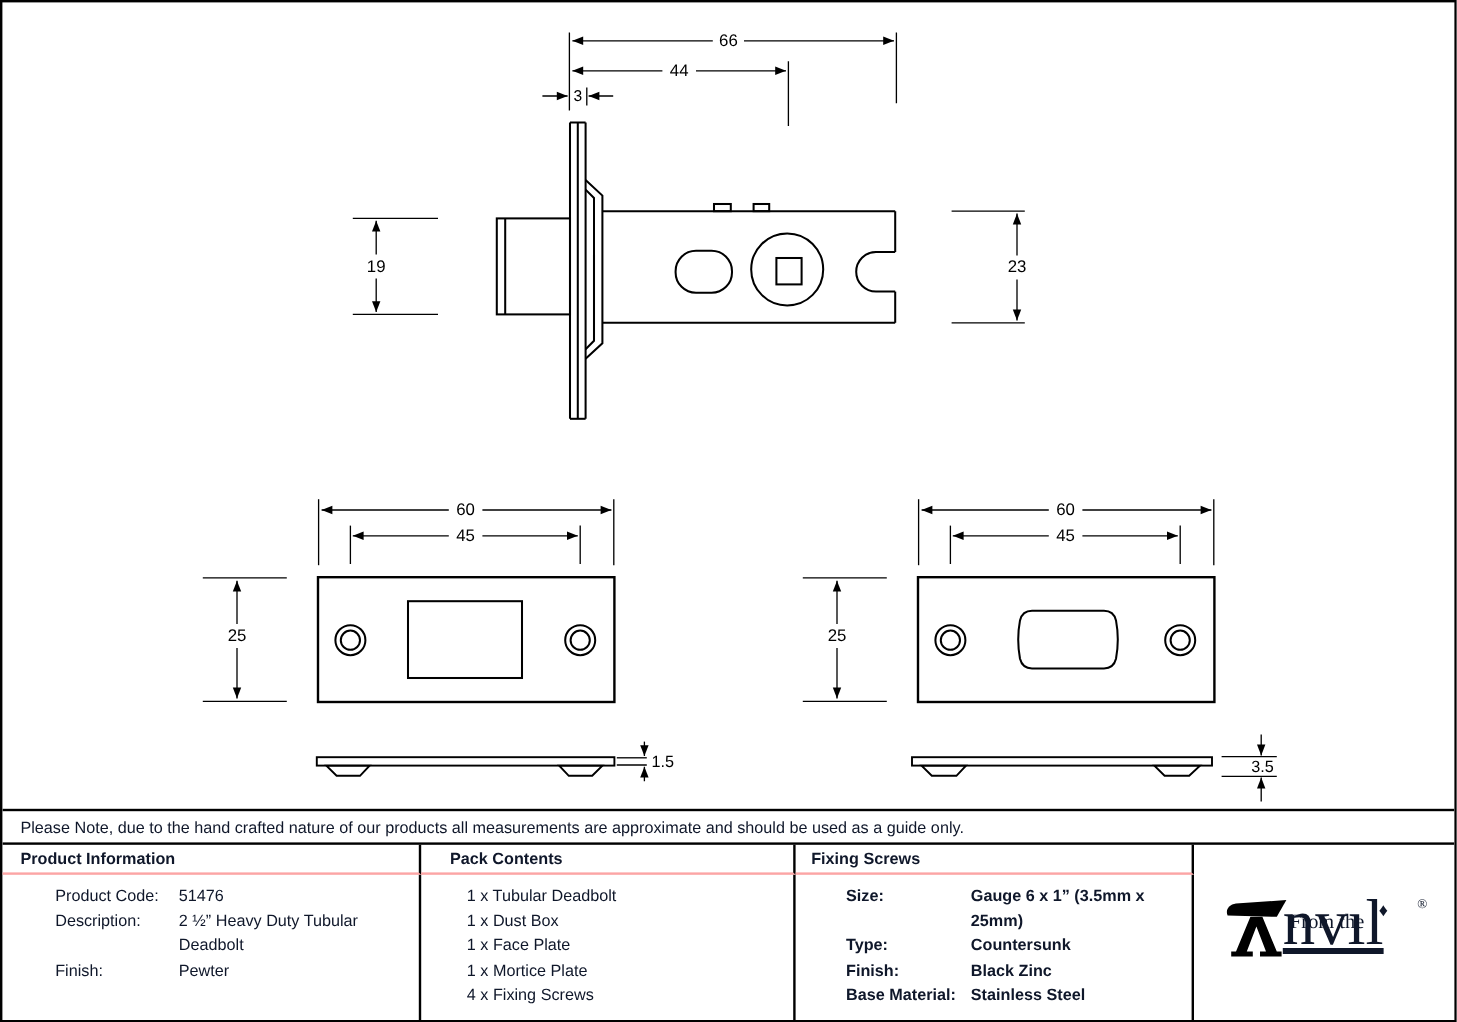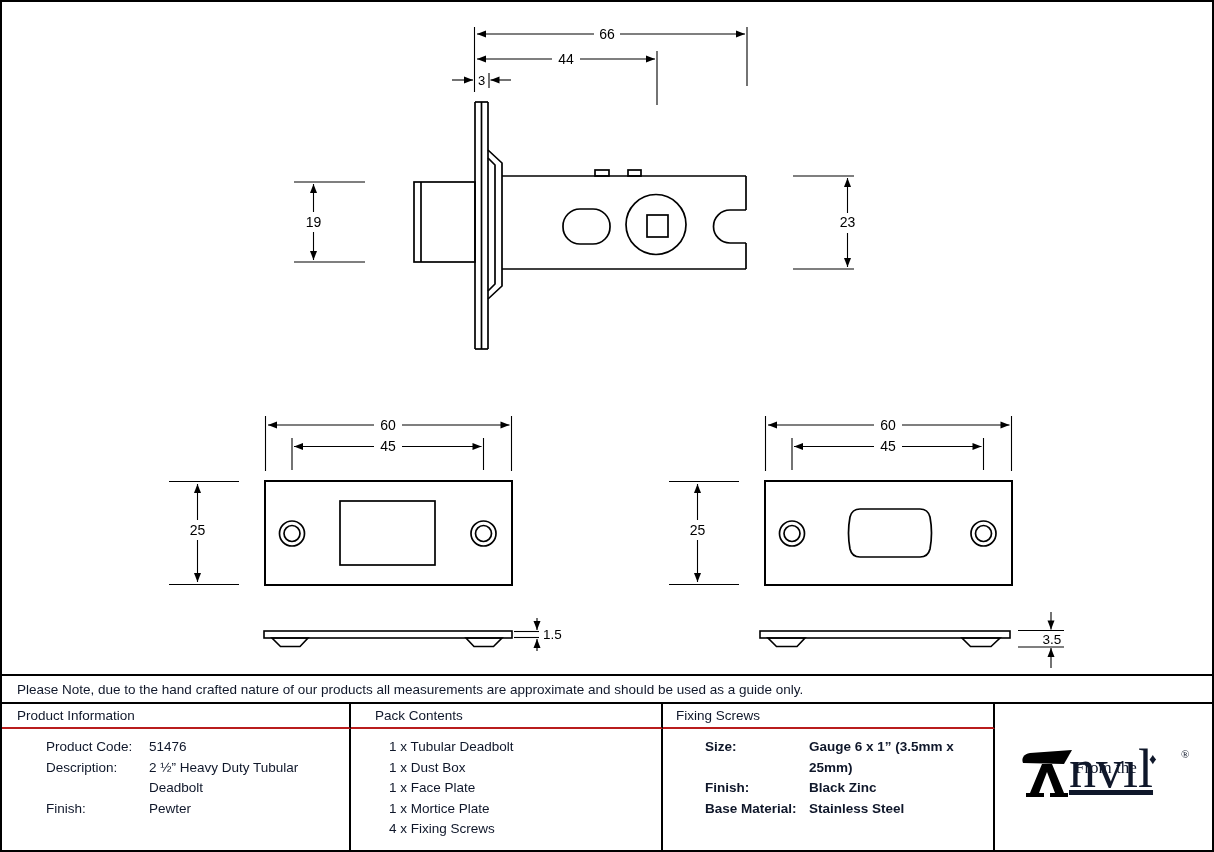--- a/index.html
+++ b/index.html
@@ -15,21 +15,21 @@
     position:absolute;left:0;right:0;top:672px;height:30px;box-sizing:border-box;
     border-top:2px solid #000;border-bottom:2px solid #000;
     display:flex;align-items:center;padding-left:15px;font-size:13.5px;
   }
   .info-table{
     position:absolute;left:0;right:0;top:702px;bottom:0;
     display:grid;grid-template-columns:349px 312px 332px 1fr;grid-template-rows:25px 1fr;
   }
   .cell{box-sizing:border-box;font-size:13.5px;}
   .vline{border-right:2px solid #000;padding-left:29px;}
-  .th{border-bottom:2px solid #b91c1c;display:flex;align-items:center;font-weight:400;}
+  .th{border-bottom:2px solid #fca5a5;display:flex;align-items:center;font-weight:700;}
   .th.c1{padding-left:15px;} .th.c2{padding-left:24px;} .th.c3{padding-left:13px;}
   .body-cell{padding-top:8px;line-height:20.5px;}
   .kv{display:grid;}
   .c1 .kv{grid-template-columns:103px 1fr;padding-left:15px;}
   .c3 .kv{grid-template-columns:104px 1fr;padding-left:13px;font-weight:bold;}
   .c2 .list{padding-left:9px;}
   .logo-cell{position:relative;grid-row:1 / span 2;grid-column:4;}
   .logo-cell .anvil-a{position:absolute;left:26px;top:46px;}
   .logo-cell .brand{position:absolute;left:74px;top:38px;font-family:"Liberation Serif","DejaVu Serif",serif;font-size:54px;line-height:1;text-decoration:underline;}
   .logo-cell .from-the{position:absolute;left:80px;top:54px;font-family:"Liberation Serif","DejaVu Serif",serif;font-size:17px;}
@@ -240,20 +240,24 @@
         <div>4 x Fixing Screws</div>
       </div>
     </div>
 
     <div class="cell body-cell c3 vline">
       <div class="kv">
         <span>Size:</span>
         <span>Gauge 6 x 1” (3.5mm x 25mm)</span>
       </div>
       <div class="kv">
+        <span>Type:</span>
+        <span>Countersunk</span>
+      </div>
+      <div class="kv">
         <span>Finish:</span>
         <span>Black Zinc</span>
       </div>
       <div class="kv">
         <span>Base Material:</span>
         <span>Stainless Steel</span>
       </div>
     </div>
   </div>
 </div>

